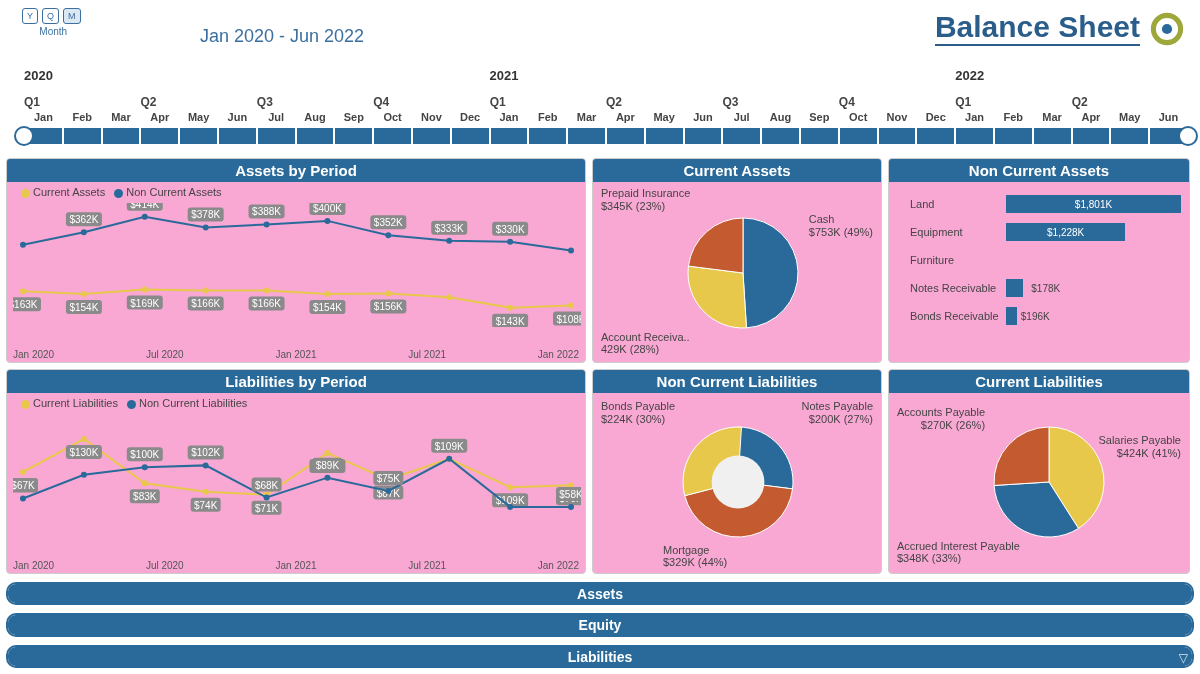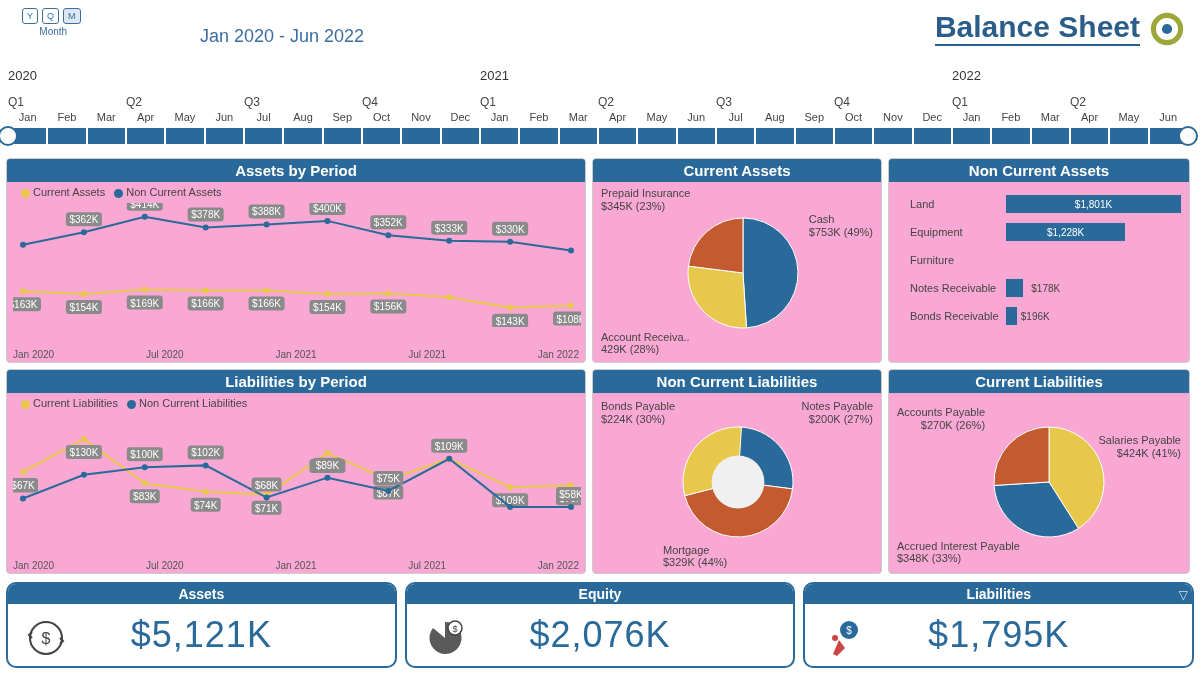--- a/index.html
+++ b/index.html
@@ -8,21 +8,21 @@
   
   .hdr { position: absolute; left: 0; right: 0; top: 4px; height: 52px; }
   .yqm { position: absolute; left: 22px; top: 4px; font-size: 9px; color: #3b6fa0; }
   .yqm .box { display: inline-block; border: 1px solid #3b6fa0; border-radius: 3px; padding: 2px 4px; margin-right: 4px; background:#fff; }
   .yqm .m { background:#dbe8f3; }
   .yqm .lbl { display:block; text-align:center; font-size:10px; color:#3b6fa0; margin-top:2px;}
   .range { position: absolute; left: 200px; top: 22px; color: #3b6fa0; font-size: 18px; }
   .title { position: absolute; right: 60px; top: 6px; color: #2a5d8a; font-size: 30px; font-weight: 700; border-bottom: 2px solid #2a5d8a; }
   .logo { position:absolute; right:16px; top:8px; width:34px; height:34px; }
   
-  .timeline { position: absolute; left: 8px; right: 12px; top: 68px; }
+  .timeline { position: absolute; left: 24px; right: 12px; top: 68px; font-weight: bold; }
   .tl-years { display: flex; }
   .tl-years span { flex: 1; font-size: 13px; color: #333; }
   .tl-qs { display: flex; margin-top: 12px;}
   .tl-qs span { flex: 1; font-size: 12px; color: #444; }
   .tl-ms { display: flex; margin-top: 2px;}
   .tl-ms span { flex: 1; font-size: 11px; color: #444; text-align: center; }
   .tl-bar { position: relative; margin-top: 4px; height: 18px; display:flex; }
   .tl-bar .seg { flex:1; background:#2a6a9a; border:1px solid #fff; height:18px;}
   .tl-bar .cap { position:absolute; top:-1px; width:20px; height:20px; border:2px solid #2a6a9a; border-radius:50%; background:#fff;}
   .tl-bar .cap.l { left:-10px;} .tl-bar .cap.r { right:-10px;}
@@ -32,21 +32,21 @@
   .tile-head { background:#2a6a9a; color:#fff; text-align:center; font-size:15px; font-weight:600; padding:3px 0;}
   .legend { padding:4px 8px; font-size:11px; color:#444; }
   .legend .dot { display:inline-block; width:9px; height:9px; border-radius:50%; margin:0 3px 0 6px; vertical-align:middle;}
   .dot.y { background:#e8c84a;} .dot.b { background:#2a6a9a;}
   .chartbox { position:absolute; left:6px; right:6px; top:44px; bottom:4px;}
   .xaxis { position:absolute; left:6px; right:6px; bottom:2px; display:flex; justify-content:space-between; font-size:10px; color:#555;}
   svg { display:block;}
   .dlabel { fill:#fff; font-size:10px;}
   .dlabelbox { fill:#8a8a8a; rx:3; ry:3;}
   
-  .kpis { position:absolute; left:6px; right:6px; bottom:6px; height:86px; display:flex; gap:8px;}
+  .kpis { position:absolute; left:6px; right:6px; bottom:6px; height:86px; display:flex; gap:8px;flex-direction:column;}
   .kpi { flex:1; border:2px solid #2a6a9a; border-radius:10px; background:#fff; display:flex; flex-direction:column; overflow:hidden; position:relative;}
   .kpi-head { background:#2a6a9a; color:#fff; text-align:center; font-size:14px; font-weight:600; padding:2px 0;}
   .kpi-body { flex:1; display:flex; align-items:center; justify-content:center;}
   .kpi-val { color:#2a6a9a; font-size:36px; font-weight:400; letter-spacing:1px;}
   .kpi-icon { position:absolute; left:18px; top:34px; width:40px; height:40px;}
   .filter-icon { position:absolute; right:4px; top:4px; color:#d9e6ef; font-size:12px;}
   
   .pl { position:absolute; font-size:11px; color:#444; line-height:1.15; }
   .pl .v { display:block; }
   

